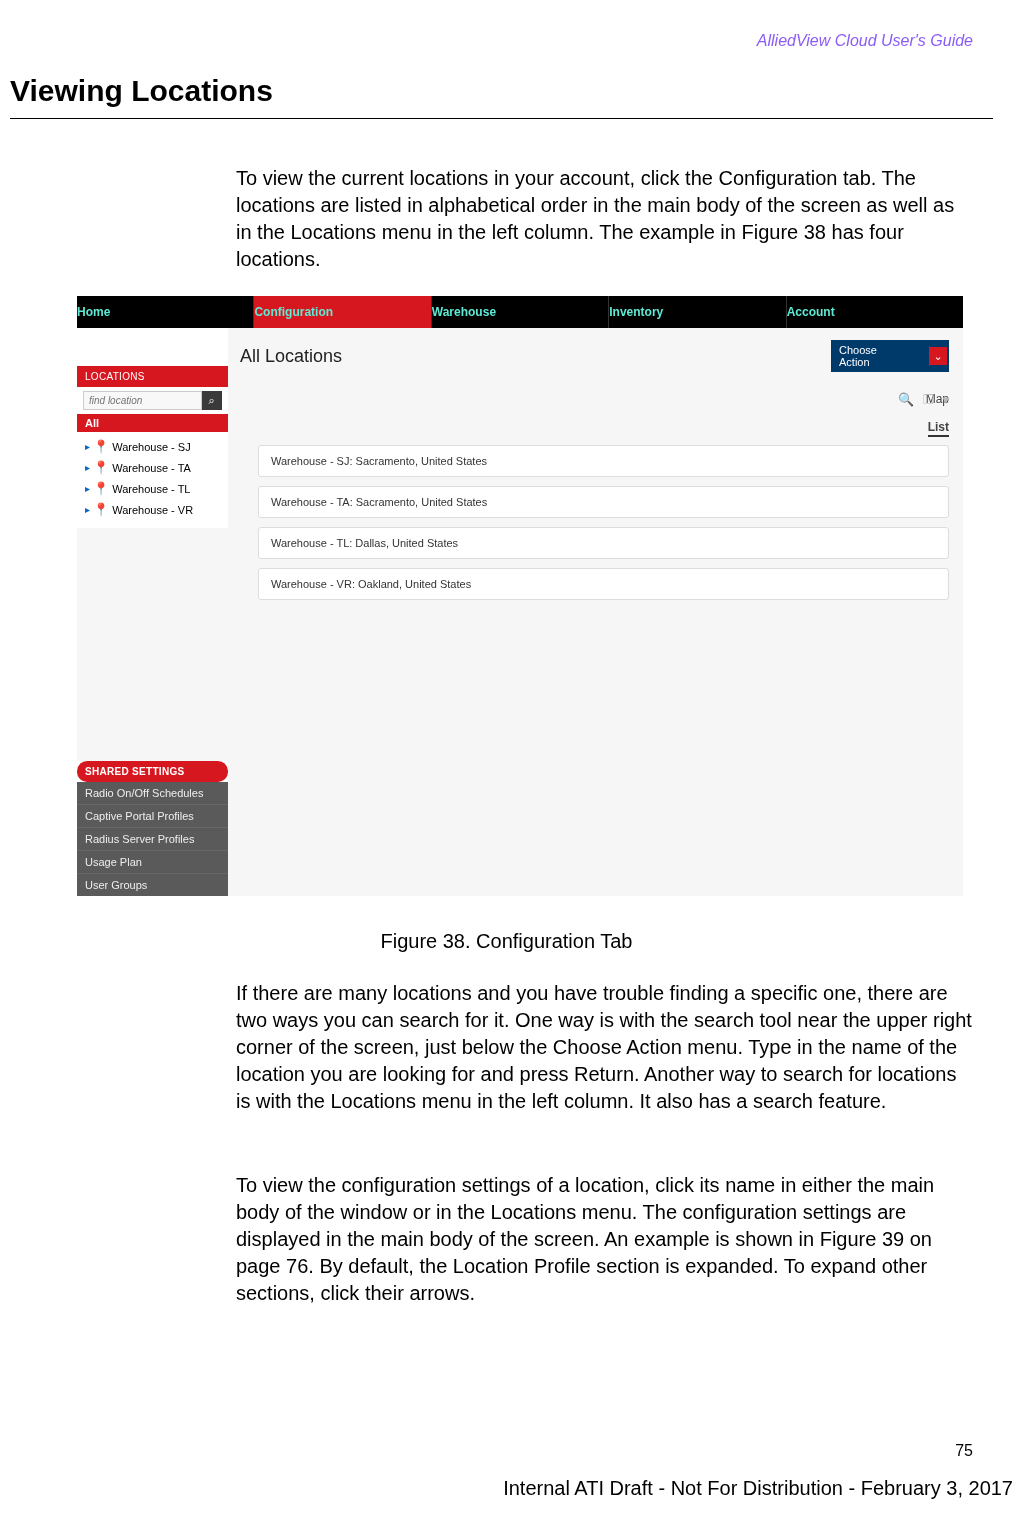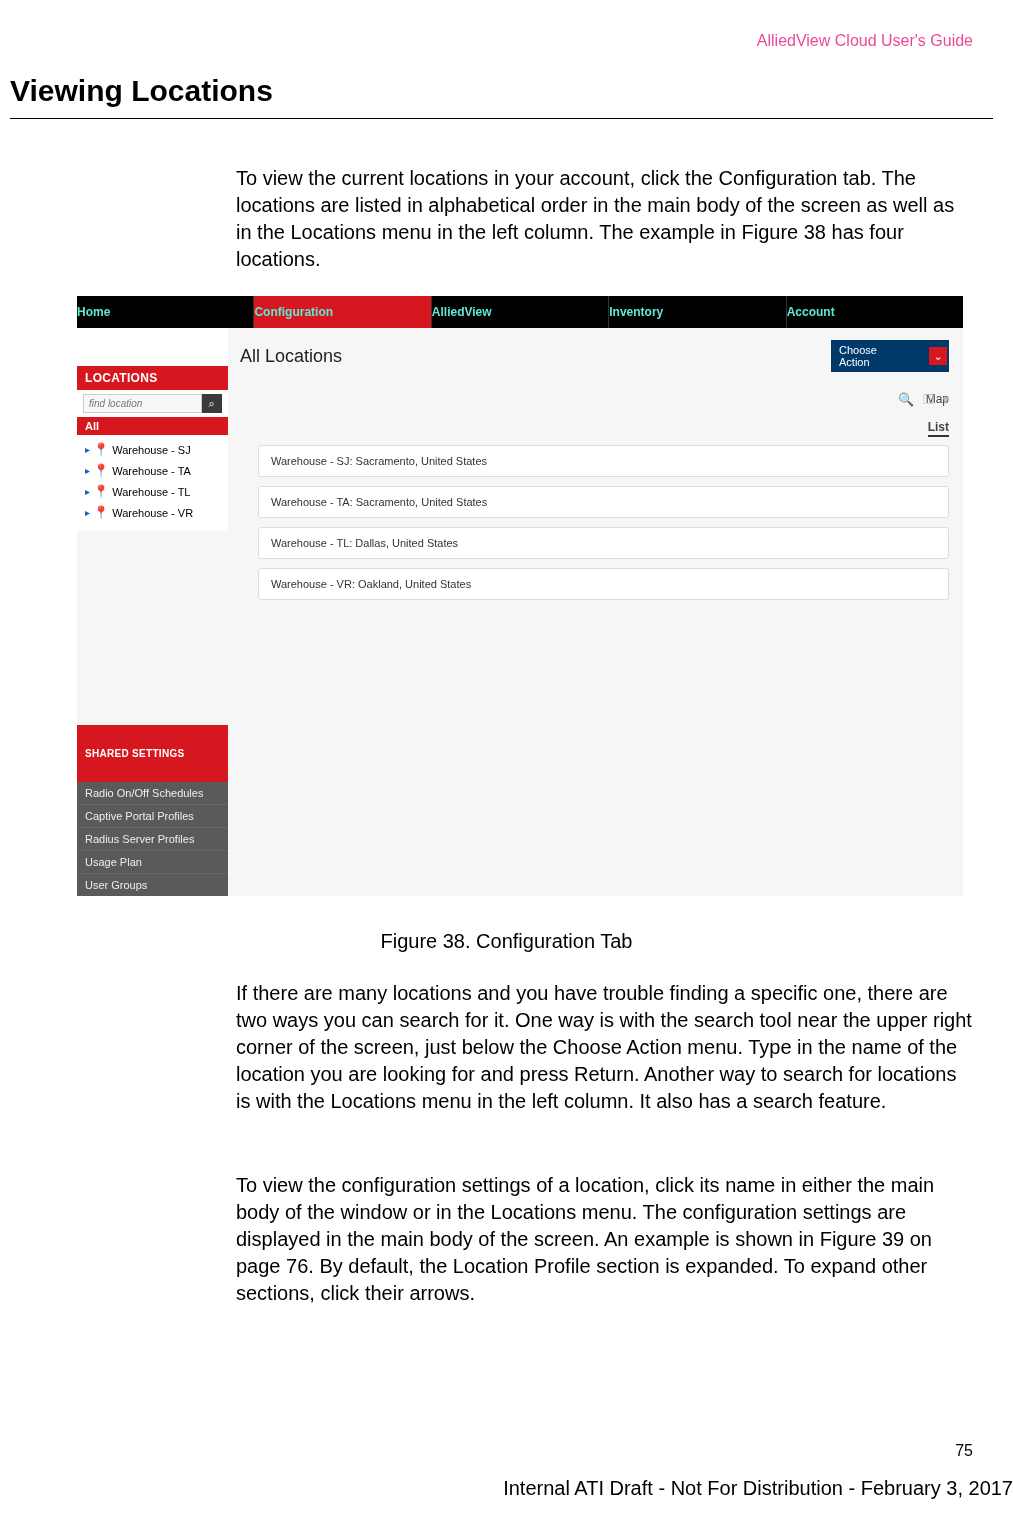--- a/index.html
+++ b/index.html
@@ -11,21 +11,22 @@
     color: #000;
     position: relative;
   }
   .page { width: 100%; height: 100%; position: relative; padding: 0; }
 
   .header-right {
     position: absolute;
     top: 32px;
     right: 40px;
     font-size: 16px;
-    color: #ec4899;
+    color: #8b5cf6;
+    font-style: italic;
   }
 
   h1.section-title {
     position: absolute;
     top: 74px;
     left: 10px;
     font-size: 30px;
     font-weight: bold;
     font-family: Arial, Helvetica, sans-serif;
   }
@@ -83,22 +84,22 @@
   .sidebar {
     width: 151px;
     background: #fff;
     padding-top: 38px;
     display: flex;
     flex-direction: column;
   }
   .loc-header {
     background: #d7171f;
     color: #fff;
-    font-weight: bold;
-    font-size: 12px;
+    font-weight: normal;
+    font-size: 10px;
     padding: 5px 8px;
     letter-spacing: 0.3px;
   }
   .search-row {
     display: flex;
     align-items: stretch;
     padding: 4px 6px;
     background: #fff;
   }
   .search-row input {
@@ -144,22 +145,23 @@
   .loc-item .caret { color: #0066cc; font-size: 10px; }
   .loc-item .pin { color: #00a3d9; font-size: 13px; }
 
   .spacer { flex: 1; background: #f6f6f6; }
 
   .shared-header {
     background: #d7171f;
     color: #fff;
     font-weight: bold;
     font-size: 10px;
-    padding: 23px 8px;
+    padding: 5px 8px;
     letter-spacing: 0.3px;
+    border-radius: 10px;
   }
   .shared-list {
     background: #5a5a5a;
     color: #eee;
   }
   .shared-item {
     font-size: 11px;
     padding: 5px 8px;
     border-bottom: 1px solid #666;
   }
@@ -287,21 +289,21 @@
 
   <h1 class="section-title">Viewing Locations</h1>
   <div class="hr"></div>
 
   <div class="intro-text">To view the current locations in your account, click the Configuration tab. The locations are listed in alphabetical order in the main body of the screen as well as in the Locations menu in the left column. The example in Figure 38 has four locations.</div>
 
   <div class="shot">
     <div class="nav">
       <div class="tab">Home</div>
       <div class="tab active">Configuration</div>
-      <div class="tab">AlliedView</div>
+      <div class="tab">Warehouse</div>
       <div class="tab">Inventory</div>
       <div class="tab">Account</div>
     </div>
 
     <div class="shot-body">
       <div class="sidebar">
         <div class="loc-header">LOCATIONS</div>
         <div class="search-row">
           <input type="text" placeholder="find location" style="">
           <div class="search-btn">

